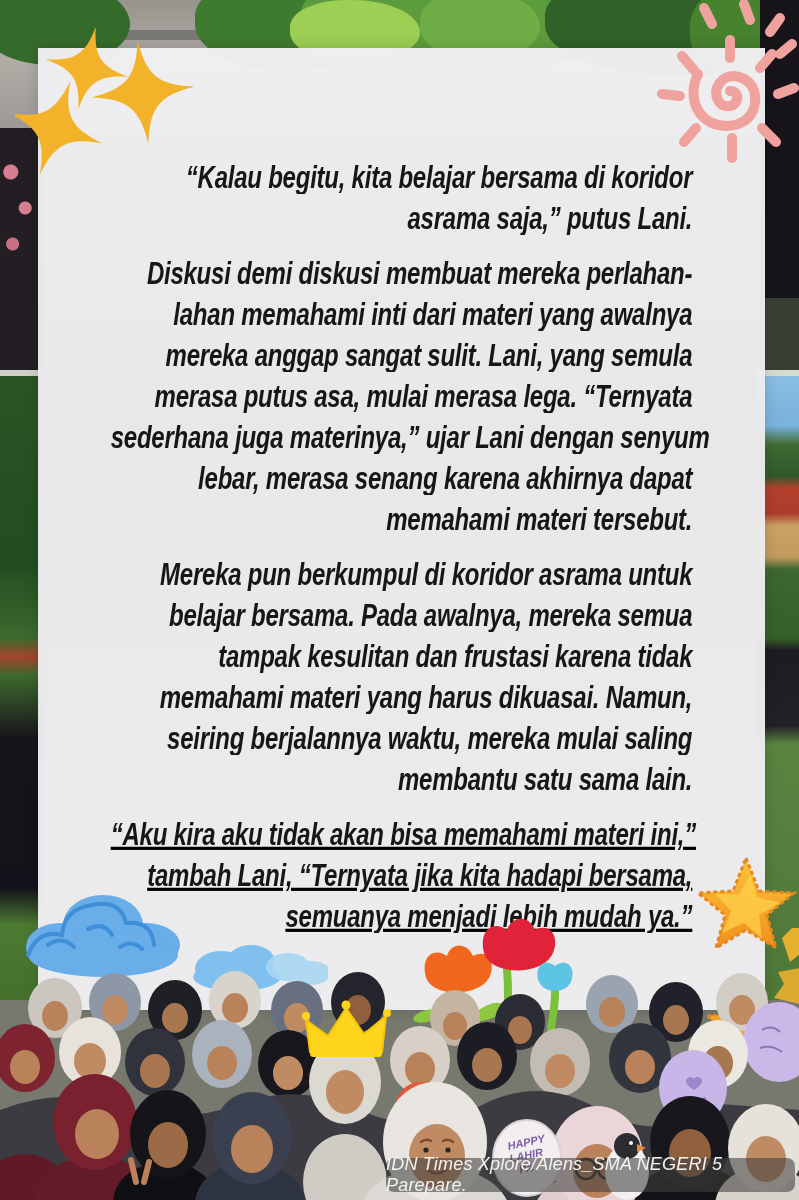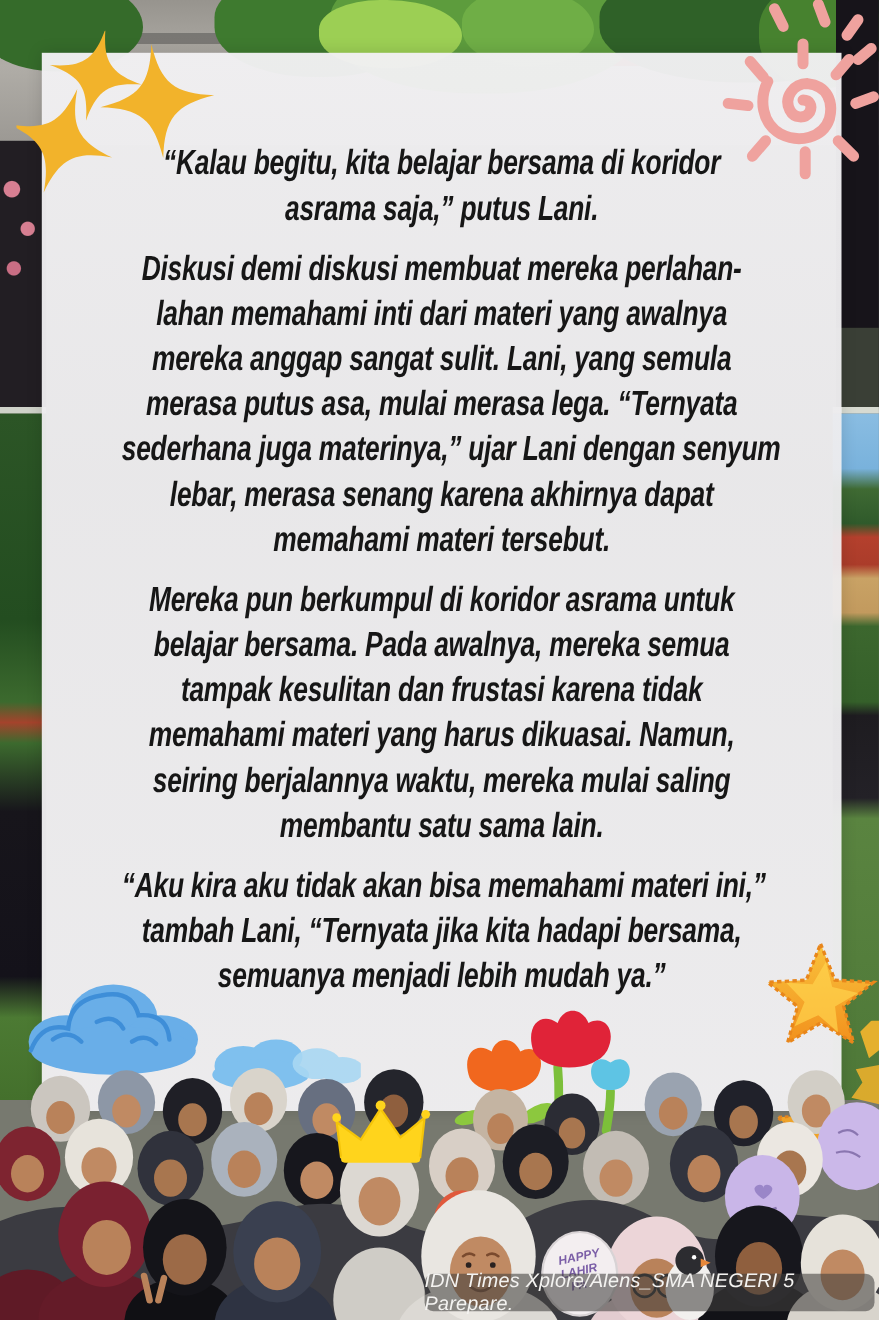--- a/index.html
+++ b/index.html
@@ -33,23 +33,23 @@
     background:linear-gradient(180deg,#8abde2 0%,#79b2dc 8%,#3f6a33 11%,#2f5a2b 16%,
       #b4402d 18%,#ab3c2a 22%,#c9a265 24%,#c29a5e 29%,#3c672e 31%,#35602a 42%,
       #1e1c20 44%,#232127 56%,#5a8440 59%,#4e7838 100%);}
 
   
   .panel{left:38px;top:48px;width:727px;height:962px;z-index:10;
     background:linear-gradient(180deg,rgba(241,240,242,.97) 0%,rgba(237,236,238,.96) 40%,rgba(240,239,241,.97) 100%);
     box-shadow:0 0 14px rgba(0,0,0,.15);}
 
   
-  .story{left:38px;top:48px;width:727px;padding-top:80px;z-index:12;text-align:center;}
+  .story{left:38px;top:48px;width:727px;padding-top:108px;z-index:12;text-align:right;}
   .story-para{margin:0 0 14px 0;}
-  .story-para:last-child{margin-bottom:16px;}
+  .story-para:last-child{margin-bottom:16px;text-decoration:underline;}
   .story-line{font-style:italic;font-weight:700;font-size:30px;line-height:41px;
     color:#161616;white-space:nowrap;letter-spacing:-0.3px;
     transform:scale(0.8,1.06);transform-origin:50% 50%;}
 
   
   .z-mid{z-index:15;} .z-crowd{z-index:30;} .z-crown{z-index:35;}
   .z-top{z-index:40;} .z-credit{z-index:50;}
 
   
   .credit{left:386px;top:1158px;width:409px;height:34px;border-radius:8px;

